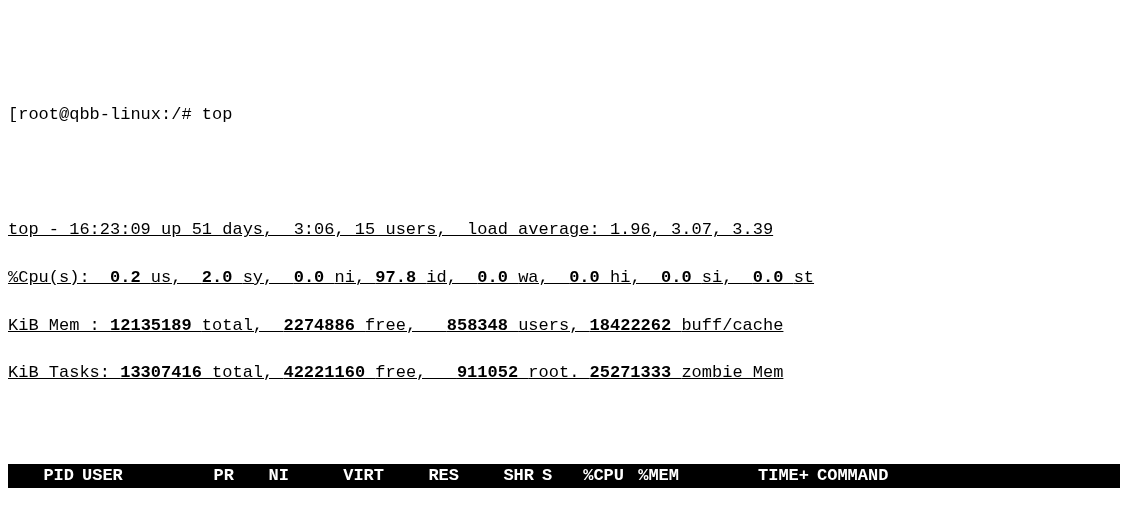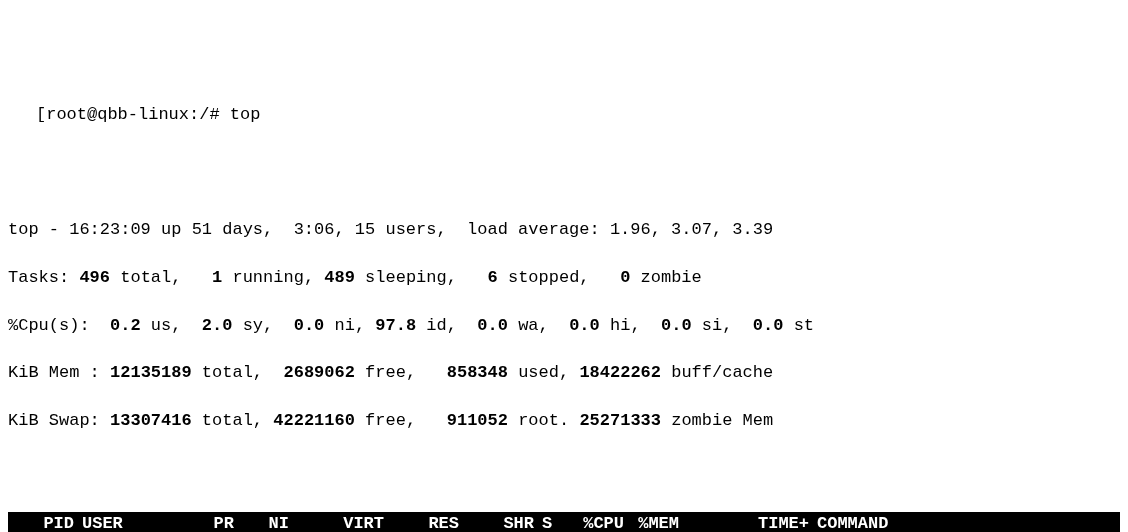--- a/index.html
+++ b/index.html
@@ -6,23 +6,23 @@
     body {
       font-family: "Menlo", "Consolas", "Courier New", monospace;
       font-size: 17px;
       line-height: 1.4;
       background: #fff;
       color: #000;
       padding: 8px;
       white-space: pre;
       width: 1128px;
     }
-    .prompt-line { margin-bottom: 20px; margin-left: 28px; }
+    .prompt-line { margin-bottom: 20px; }
     .summary { margin-bottom: 8px; }
-    .summary div { margin: 0; }
+    .summary div { margin: 0; text-decoration: underline; }
     .bold { font-weight: bold; }
     table {
       border-collapse: collapse;
       width: 100%;
       table-layout: fixed;
     }
     thead th {
       background: #000;
       color: #fff;
       font-weight: bold;
@@ -46,24 +46,23 @@
   </style>
 </head>
 <body>
 
 
 
 <div class="prompt-line"><span>[root@qbb-linux:/# </span><span>top</span></div>
 
 <div class="summary">
 <div>top - 16:23:09 up 51 days,  3:06, 15 users,  load average: 1.96, 3.07, 3.39</div>
-<div><span>Tasks: </span><span class="bold">496 </span><span>total,   </span><span class="bold">1 </span><span>running, </span><span class="bold">489 </span><span>sleeping,   </span><span class="bold">6 </span><span>stopped,   </span><span class="bold">0 </span><span>zombie</span></div>
 <div><span>%Cpu(s):  </span><span class="bold">0.2 </span><span>us,  </span><span class="bold">2.0 </span><span>sy,  </span><span class="bold">0.0 </span><span>ni, </span><span class="bold">97.8 </span><span>id,  </span><span class="bold">0.0 </span><span>wa,  </span><span class="bold">0.0 </span><span>hi,  </span><span class="bold">0.0 </span><span>si,  </span><span class="bold">0.0 </span><span>st</span></div>
-<div><span>KiB Mem : </span><span class="bold">12135189 </span><span>total,  </span><span class="bold">2689062 </span><span>free,   </span><span class="bold">858348 </span><span>used, </span><span class="bold">18422262 </span><span>buff/cache</span></div>
-<div><span>KiB Swap: </span><span class="bold">13307416 </span><span>total, </span><span class="bold">42221160 </span><span>free,   </span><span class="bold">911052 </span><span>root. </span><span class="bold">25271333 </span><span>zombie Mem</span></div>
+<div><span>KiB Mem : </span><span class="bold">12135189 </span><span>total,  </span><span class="bold">2274886 </span><span>free,   </span><span class="bold">858348 </span><span>users, </span><span class="bold">18422262 </span><span>buff/cache</span></div>
+<div><span>KiB Tasks: </span><span class="bold">13307416 </span><span>total, </span><span class="bold">42221160 </span><span>free,   </span><span class="bold">911052 </span><span>root. </span><span class="bold">25271333 </span><span>zombie Mem</span></div>
 </div>
 
 <table>
   <thead>
     <tr>
       <th class="col-pid">PID</th>
       <th class="col-user left">USER</th>
       <th class="col-pr">PR</th>
       <th class="col-ni">NI</th>
       <th class="col-virt">VIRT</th>

